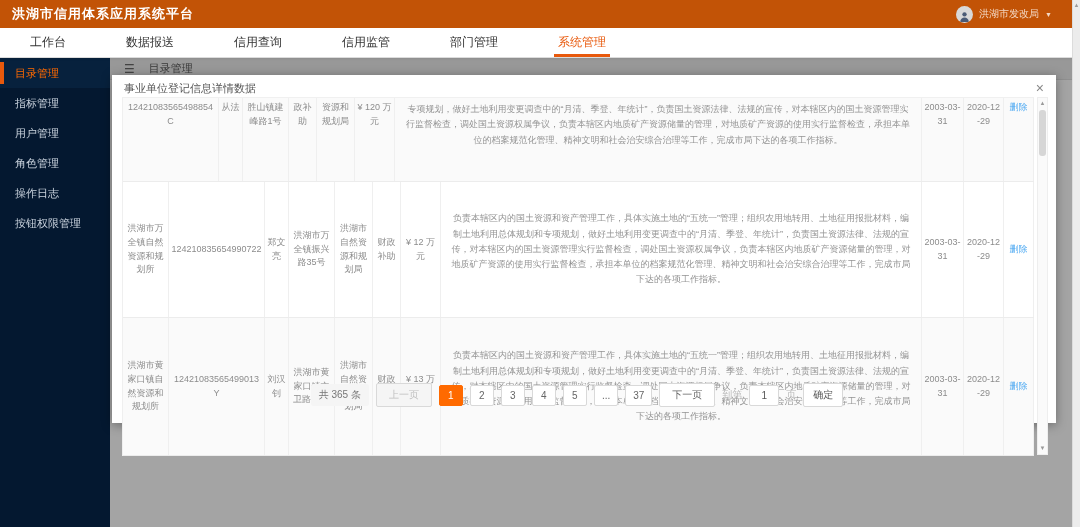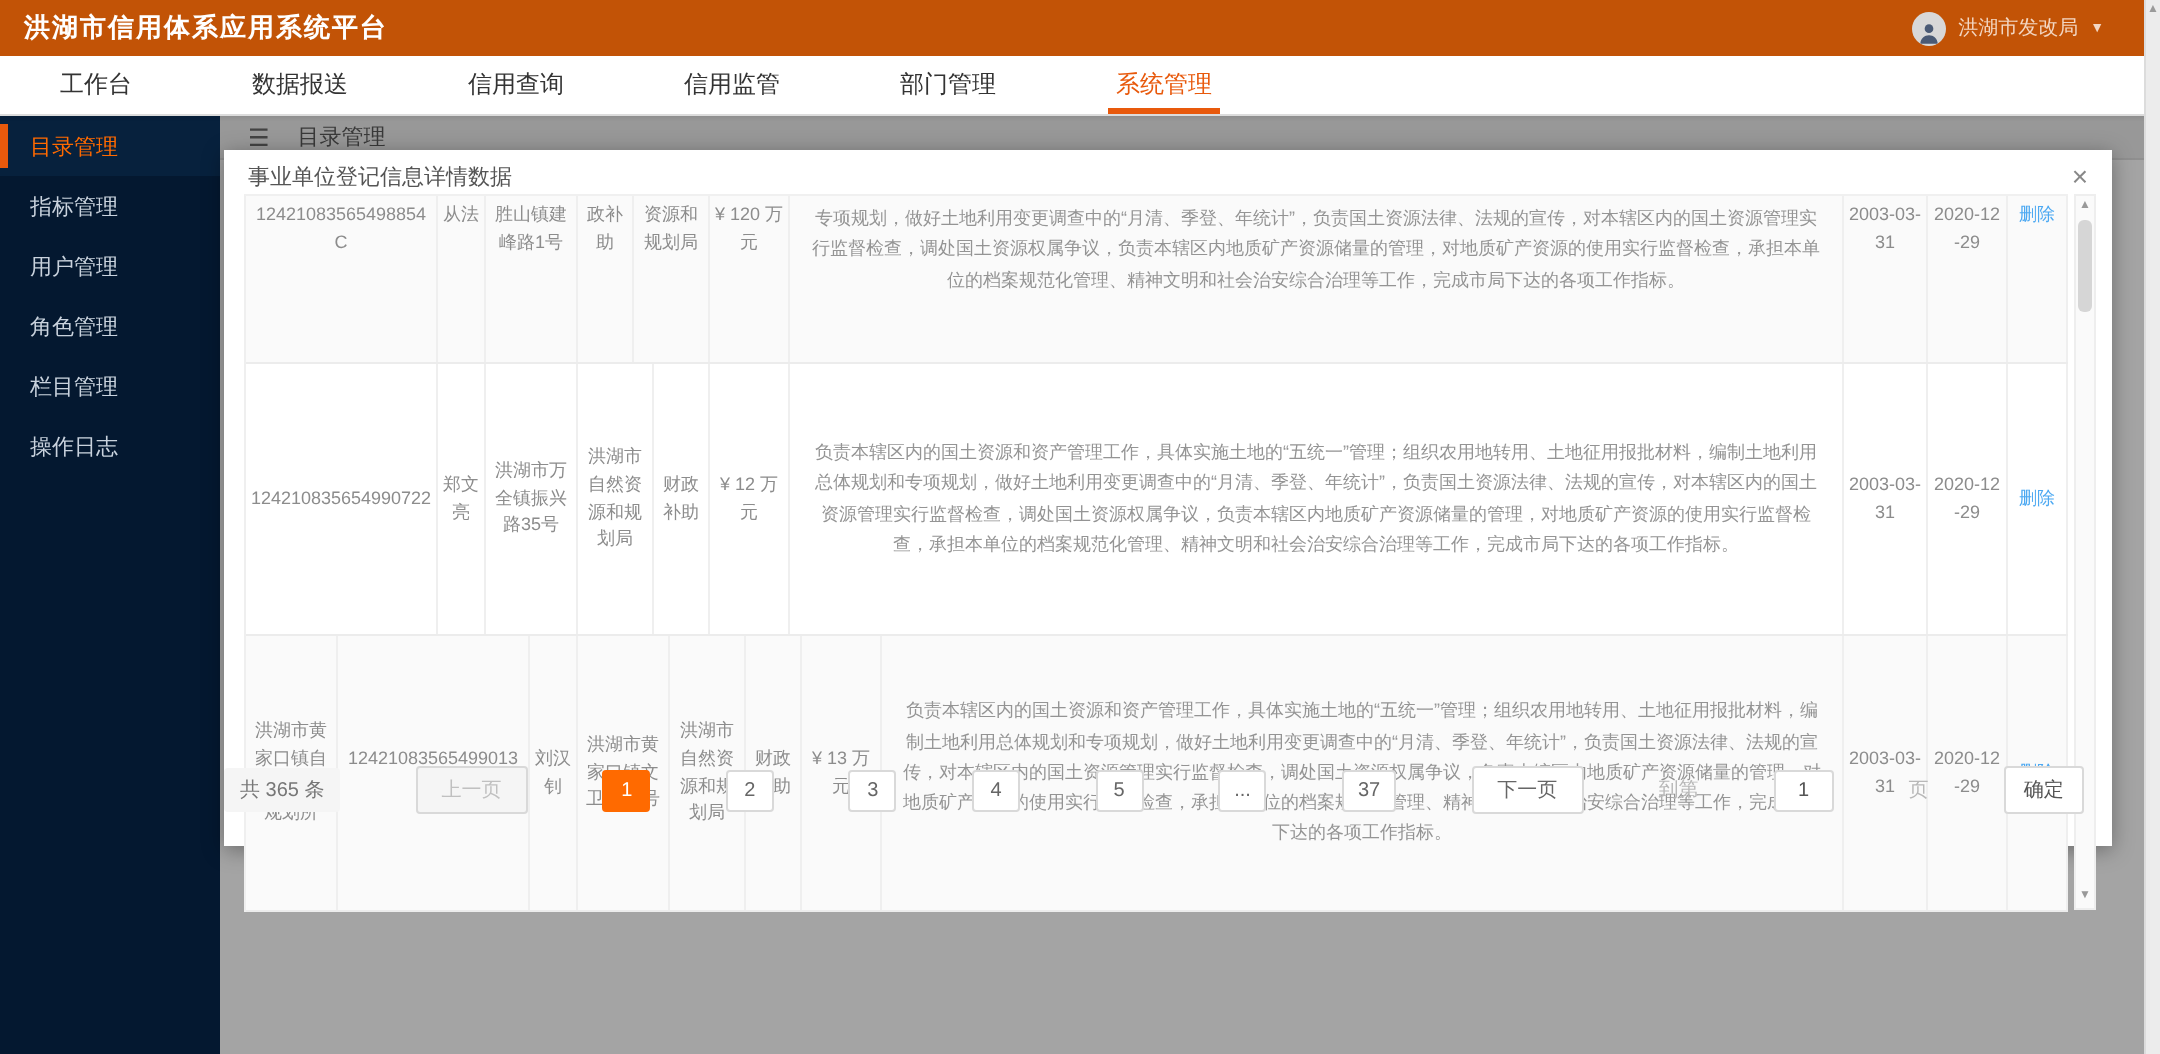--- a/index.html
+++ b/index.html
@@ -56,21 +56,21 @@
   .c-d1{width:42px;} .c-d2{width:40px;}
   .c-act{width:30px; color:#4da9f2; cursor:pointer;}
 
   
   .modal-scroll { position:absolute; right:8px; top:22px; width:11px; height:358px; background:#fafafa; border:1px solid #eee; }
   .modal-scroll .arr { display:block; text-align:center; font-size:6px; color:#999; line-height:11px; }
   .modal-scroll .thumb { position:absolute; top:12px; left:1px; width:7px; height:46px; background:#d6d6d6; border-radius:3px; }
   .modal-scroll .arr.down { position:absolute; bottom:0; left:0; right:0; }
 
   
-  .pager { position:absolute; left:0; right:14px; bottom:16px; display:flex; justify-content:space-between; align-items:center; gap:7px; }
+  .pager { position:absolute; left:0; right:14px; bottom:16px; display:flex; justify-content:center; align-items:center; gap:7px; }
   .pg-total { font-size:10px; color:#777; background:#f5f5f5; padding:4px 8px; border-radius:2px; }
   .pg-btn { font-size:10px; color:#666; background:#fff; border:1px solid #d9d9d9; border-radius:2px; padding:4px 7px; min-width:24px; text-align:center; cursor:pointer; }
   .pg-btn.wide { padding:4px 12px; }
   .pg-btn.disabled { background:#f5f5f5; color:#c0c0c0; cursor:default; }
   .pg-btn.pg-active { background:#ff6a00; border-color:#ff6a00; color:#fff; }
   .pg-jump-label { font-size:10px; color:#b8b8b8; }
   .pg-input { width:30px; height:21px; border:1px solid #d9d9d9; border-radius:2px; font-size:10px; text-align:center; color:#555; }
   .pg-ok { font-size:10px; color:#555; background:#fff; border:1px solid #d9d9d9; border-radius:2px; padding:4px 9px; cursor:pointer; }
 </style>
 </head>
@@ -97,22 +97,22 @@
   <div class="nav-tab">信用监管</div>
   <div class="nav-tab">部门管理</div>
   <div class="nav-tab active">系统管理</div>
 </div>
 
 <div class="sidebar">
   <div class="side-item active">目录管理</div>
   <div class="side-item">指标管理</div>
   <div class="side-item">用户管理</div>
   <div class="side-item">角色管理</div>
-  <div class="side-item">栏目管理</div>
   <div class="side-item">操作日志</div>
+  <div class="side-item">按钮权限管理</div>
 </div>
 
 <div class="content">
   <div class="tab-strip">
     <span class="burger">☰</span>
     <span class="content-tab">目录管理</span>
   </div>
   <div class="backdrop"></div>
 
   <div class="modal">
@@ -130,20 +130,21 @@
         <div class="tcell c-fund">政补助</div>
         <div class="tcell c-org">资源和规划局</div>
         <div class="tcell c-amt">¥ 120 万元</div>
         <div class="tcell c-desc">专项规划，做好土地利用变更调查中的“月清、季登、年统计”，负责国土资源法律、法规的宣传，对本辖区内的国土资源管理实行监督检查，调处国土资源权属争议，负责本辖区内地质矿产资源储量的管理，对地质矿产资源的使用实行监督检查，承担本单位的档案规范化管理、精神文明和社会治安综合治理等工作，完成市局下达的各项工作指标。</div>
         <div class="tcell c-d1">2003-03-31</div>
         <div class="tcell c-d2">2020-12-29</div>
         <div class="tcell c-act">删除</div>
       </div>
 
       <div class="trow r2">
+        <div class="tcell c-name">洪湖市万全镇自然资源和规划所</div>
         <div class="tcell c-code">124210835654990722</div>
         <div class="tcell c-person">郑文亮</div>
         <div class="tcell c-addr">洪湖市万全镇振兴路35号</div>
         <div class="tcell c-org">洪湖市自然资源和规划局</div>
         <div class="tcell c-fund">财政补助</div>
         <div class="tcell c-amt">¥ 12 万元</div>
         <div class="tcell c-desc">负责本辖区内的国土资源和资产管理工作，具体实施土地的“五统一”管理；组织农用地转用、土地征用报批材料，编制土地利用总体规划和专项规划，做好土地利用变更调查中的“月清、季登、年统计”，负责国土资源法律、法规的宣传，对本辖区内的国土资源管理实行监督检查，调处国土资源权属争议，负责本辖区内地质矿产资源储量的管理，对地质矿产资源的使用实行监督检查，承担本单位的档案规范化管理、精神文明和社会治安综合治理等工作，完成市局下达的各项工作指标。</div>
         <div class="tcell c-d1">2003-03-31</div>
         <div class="tcell c-d2">2020-12-29</div>
         <div class="tcell c-act">删除</div>

